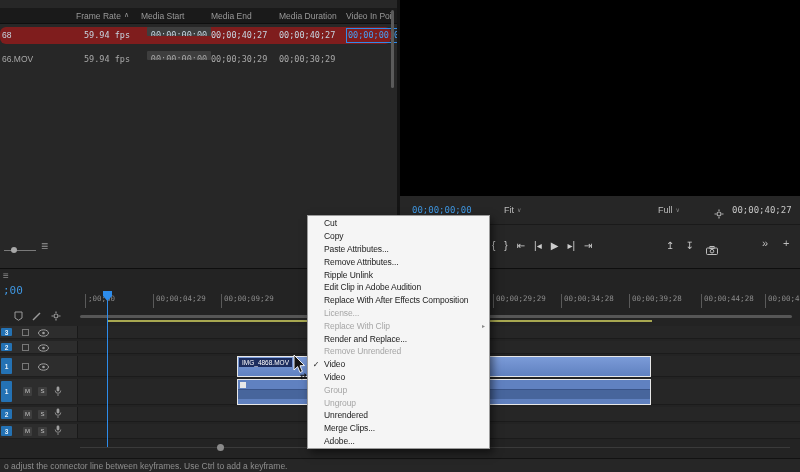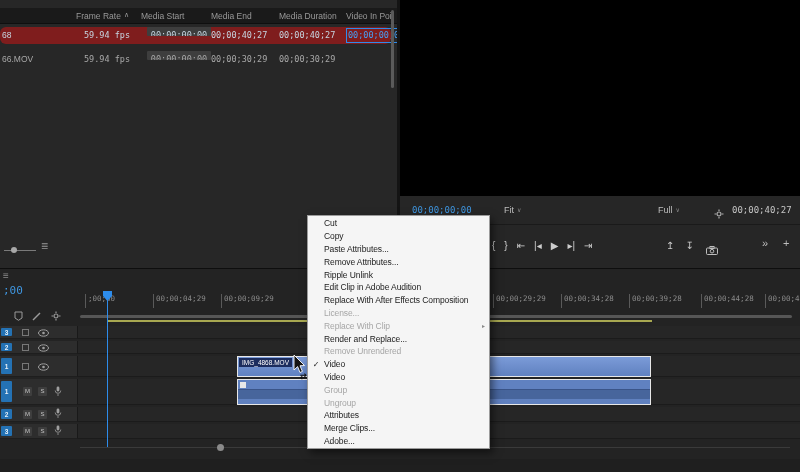--- a/index.html
+++ b/index.html
@@ -306,20 +306,23 @@
       <div class="wave"></div>
     </div>
 
     <div class="ph-head"></div>
     <div class="ph-line"></div>
 
     <div class="tl-scroll"></div>
     <div class="tl-knob"></div>
   </div>
 
+  <div class="statusbar">
+    <span>o adjust the connector line between keyframes. Use Ctrl to add a keyframe.</span>
+  </div>
 
   <div class="ctx">
       <div class="ctx-item">
         <span class="mi-check"></span>
         <span class="mi-label">Cut</span>
         <span class="mi-sub"></span>
       </div>
       <div class="ctx-item">
         <span class="mi-check"></span>
         <span class="mi-label">Copy</span>
@@ -385,21 +388,21 @@
         <span class="mi-label">Group</span>
         <span class="mi-sub"></span>
       </div>
       <div class="ctx-item disabled">
         <span class="mi-check"></span>
         <span class="mi-label">Ungroup</span>
         <span class="mi-sub"></span>
       </div>
       <div class="ctx-item">
         <span class="mi-check"></span>
-        <span class="mi-label">Attributes</span>
+        <span class="mi-label">Unrendered</span>
         <span class="mi-sub"></span>
       </div>
       <div class="ctx-item">
         <span class="mi-check"></span>
         <span class="mi-label">Merge Clips...</span>
         <span class="mi-sub"></span>
       </div>
       <div class="ctx-item">
         <span class="mi-check"></span>
         <span class="mi-label">Adobe...</span>

